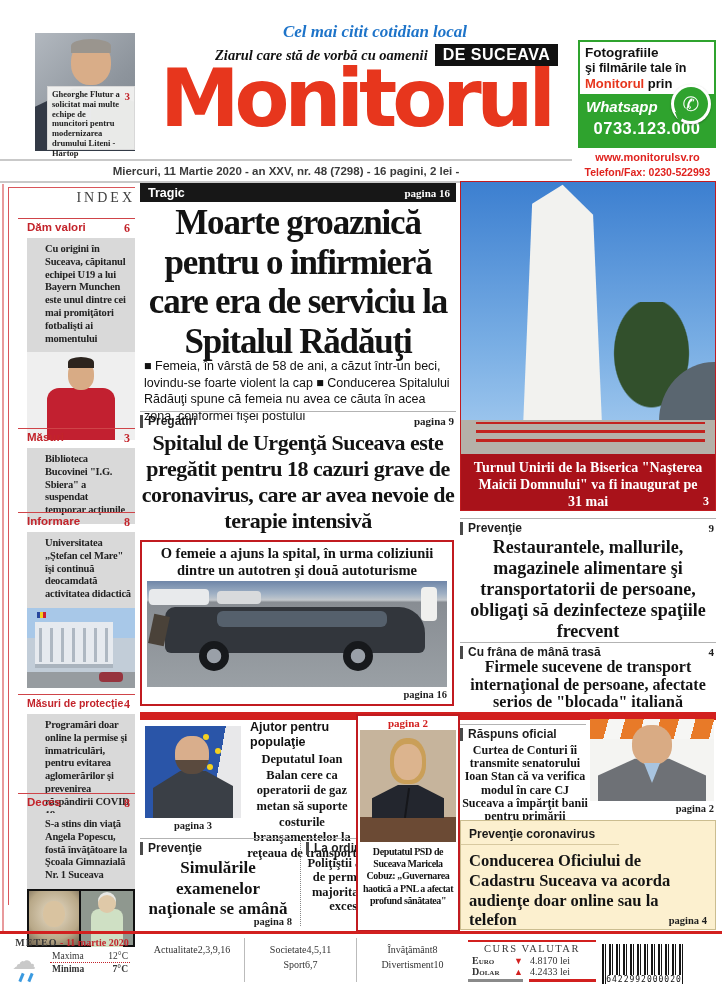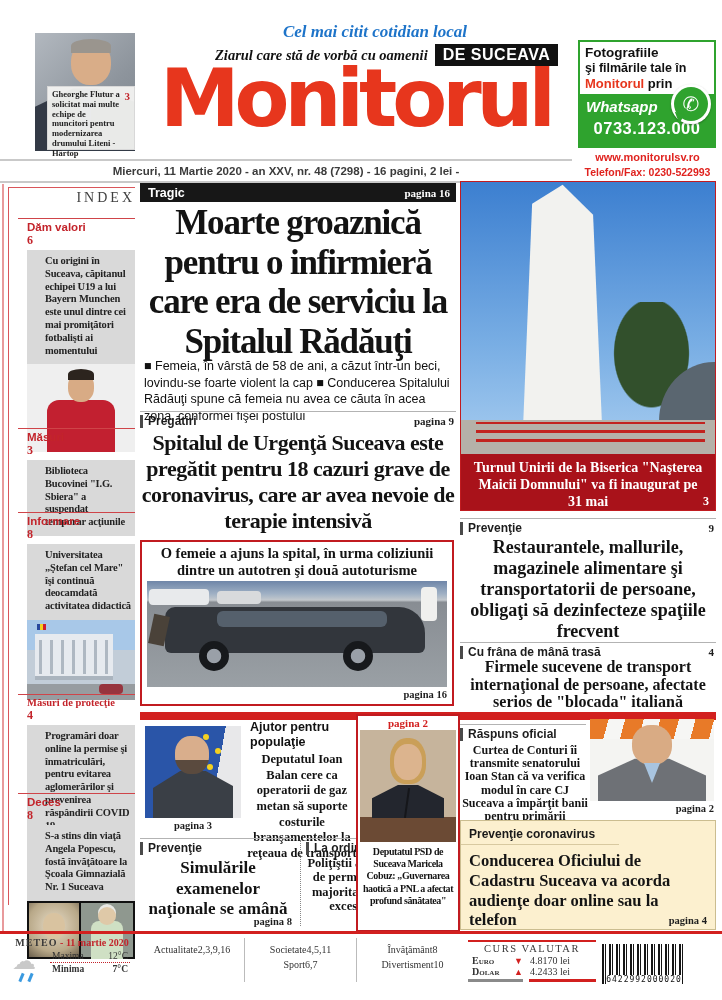--- a/index.html
+++ b/index.html
@@ -9,21 +9,21 @@
   
   .hl{position:absolute;font-family:"Liberation Serif",serif;font-weight:700;color:#131313;text-align:center;}
   .krow{position:absolute;display:flex;justify-content:space-between;align-items:flex-start;
         border-top:1px solid #b3b3b3;padding-top:3px;}
   .krow .k{font:bold 12px "Liberation Sans",sans-serif;color:#1d1d1d;border-left:3px solid #4a4a4a;
            padding-left:5px;line-height:1.05;}
   .krow .p{font:bold 11px "Liberation Serif",serif;color:#1d1d1d;padding-right:2px;}
   .pg{font:bold 10.5px "Liberation Serif",serif;color:#1d1d1d;}
   
   .sbitem{position:absolute;left:18px;width:117px;}
-  .sbhead{display:flex;justify-content:space-between;border-top:1px solid #cf4449;padding:2px 2px 2px 9px;flex-direction:column;}
+  .sbhead{display:flex;justify-content:space-between;border-top:1px solid #cf4449;padding:2px 2px 2px 9px;}
   .sbhead .l{font:bold 11.5px "Liberation Sans",sans-serif;color:#c3242b;}
   .sbhead .n{font:bold 12px "Liberation Serif",serif;color:#c3242b;padding-right:3px;}
   .sbtext{margin-left:9px;background:#d9d9d9;padding:5px 4px 7px 18px;
           font:bold 10.5px/1.22 "Liberation Serif",serif;color:#232323;letter-spacing:-0.2px;}
   .sbphoto{margin-left:9px;position:relative;overflow:hidden;}
   
   .ph{position:absolute;overflow:hidden;}
   .ph div{position:absolute;}
   
   .redbox{position:absolute;border:2px solid #c11b20;background:#fff;}
@@ -117,21 +117,21 @@
       <div style="left:8px;top:14px;width:78px;height:46px;background:#e6eaef;box-shadow:inset 0 -4px 0 #aab4be;"></div>
       <div style="left:12px;top:20px;width:70px;height:34px;background:repeating-linear-gradient(90deg,rgba(70,90,110,.35) 0 3px,transparent 3px 11px);"></div>
       <div style="left:10px;top:4px;width:9px;height:6px;background:linear-gradient(90deg,#27479e 0 33%,#f3d020 33% 66%,#cf2030 66%);"></div>
       <div style="left:0;bottom:0;width:100%;height:16px;background:#979ca0;"></div>
       <div style="right:12px;bottom:6px;width:24px;height:10px;background:#97343e;border-radius:4px;"></div>
     </div>
   </div>
 
   <div class="sbitem" style="top:694px;">
     <div class="sbhead">
-      <span class="l" style="font-size:10.5px;font-family:Liberation Serif, serif;">Măsuri de protecţie</span>
+      <span class="l" style="font-size:10.5px;">Măsuri de protecţie</span>
       <span class="n">4</span>
     </div>
     <div class="sbtext">Programări doar online la permise şi înmatriculări, pentru evitarea aglomerărilor şi prevenirea răspândirii COVID 19</div>
   </div>
 
   <div class="sbitem" style="top:793px;">
     <div class="sbhead">
       <span class="l">Deces</span>
       <span class="n">8</span>
     </div>

